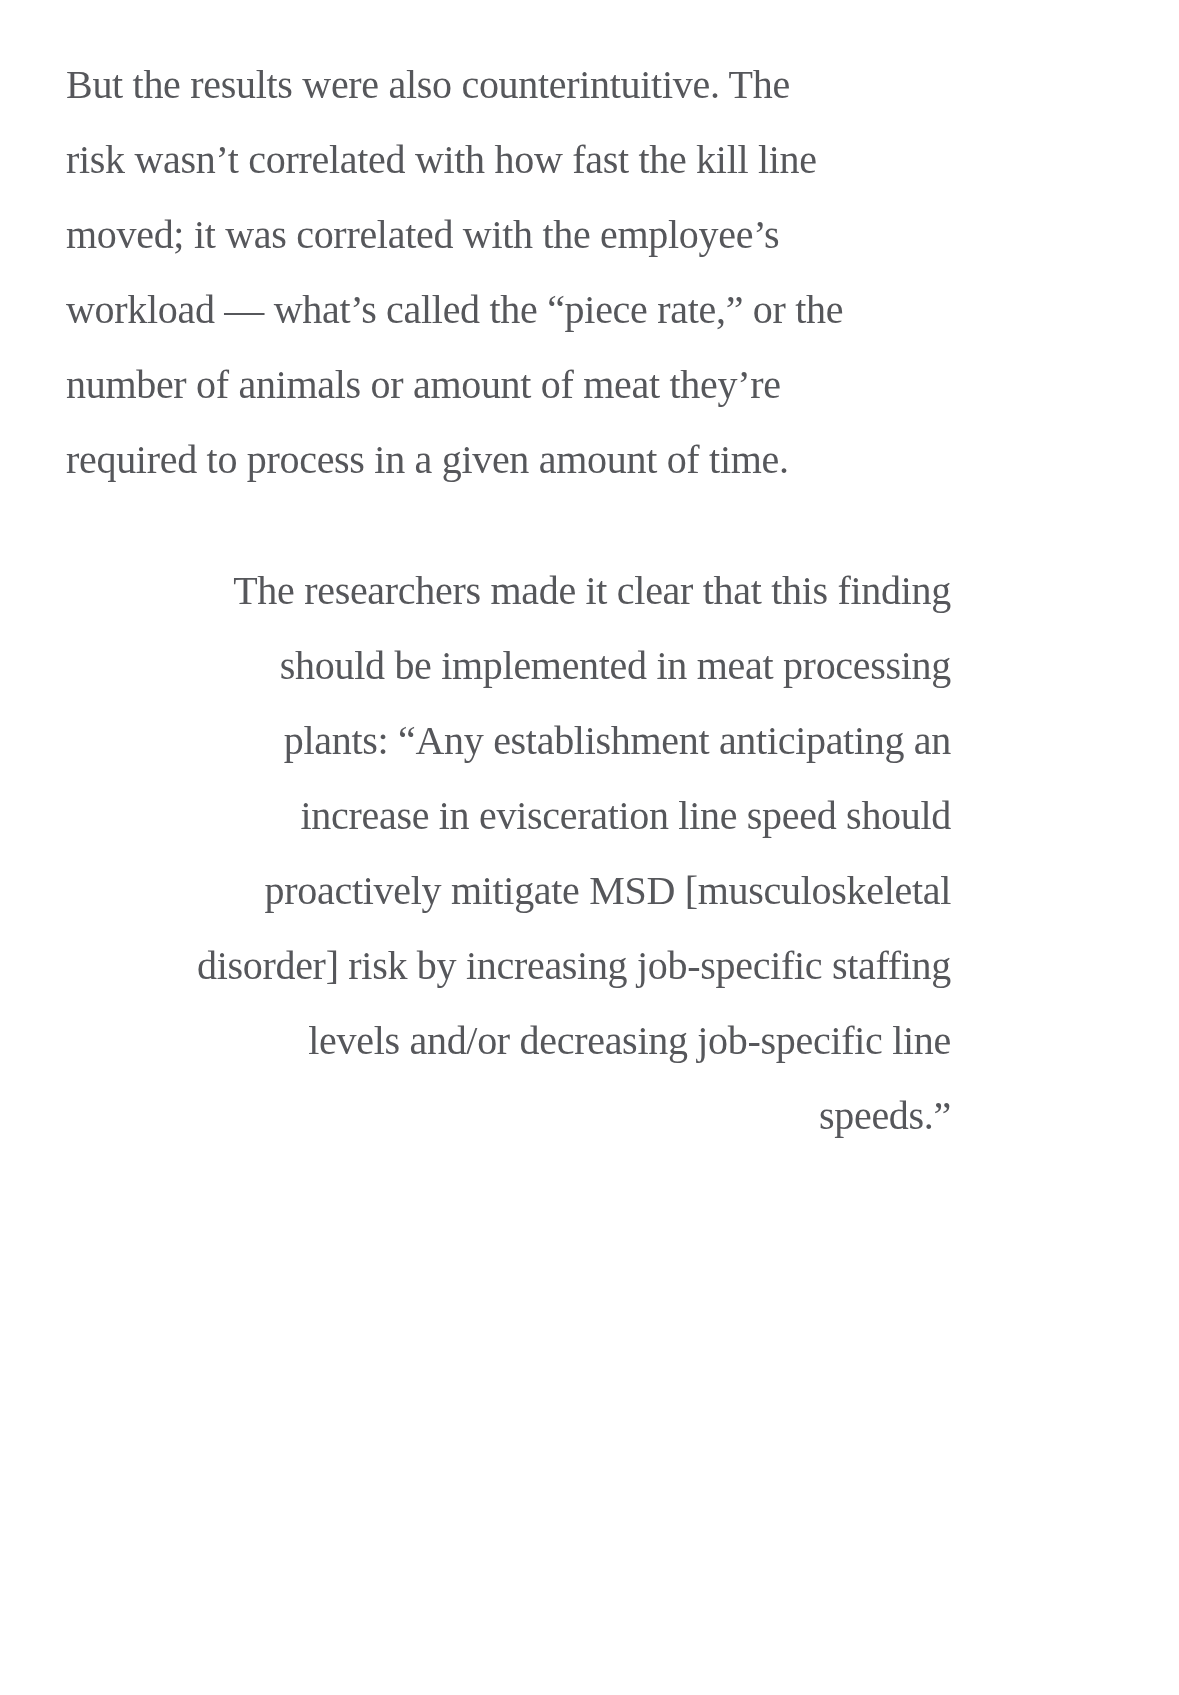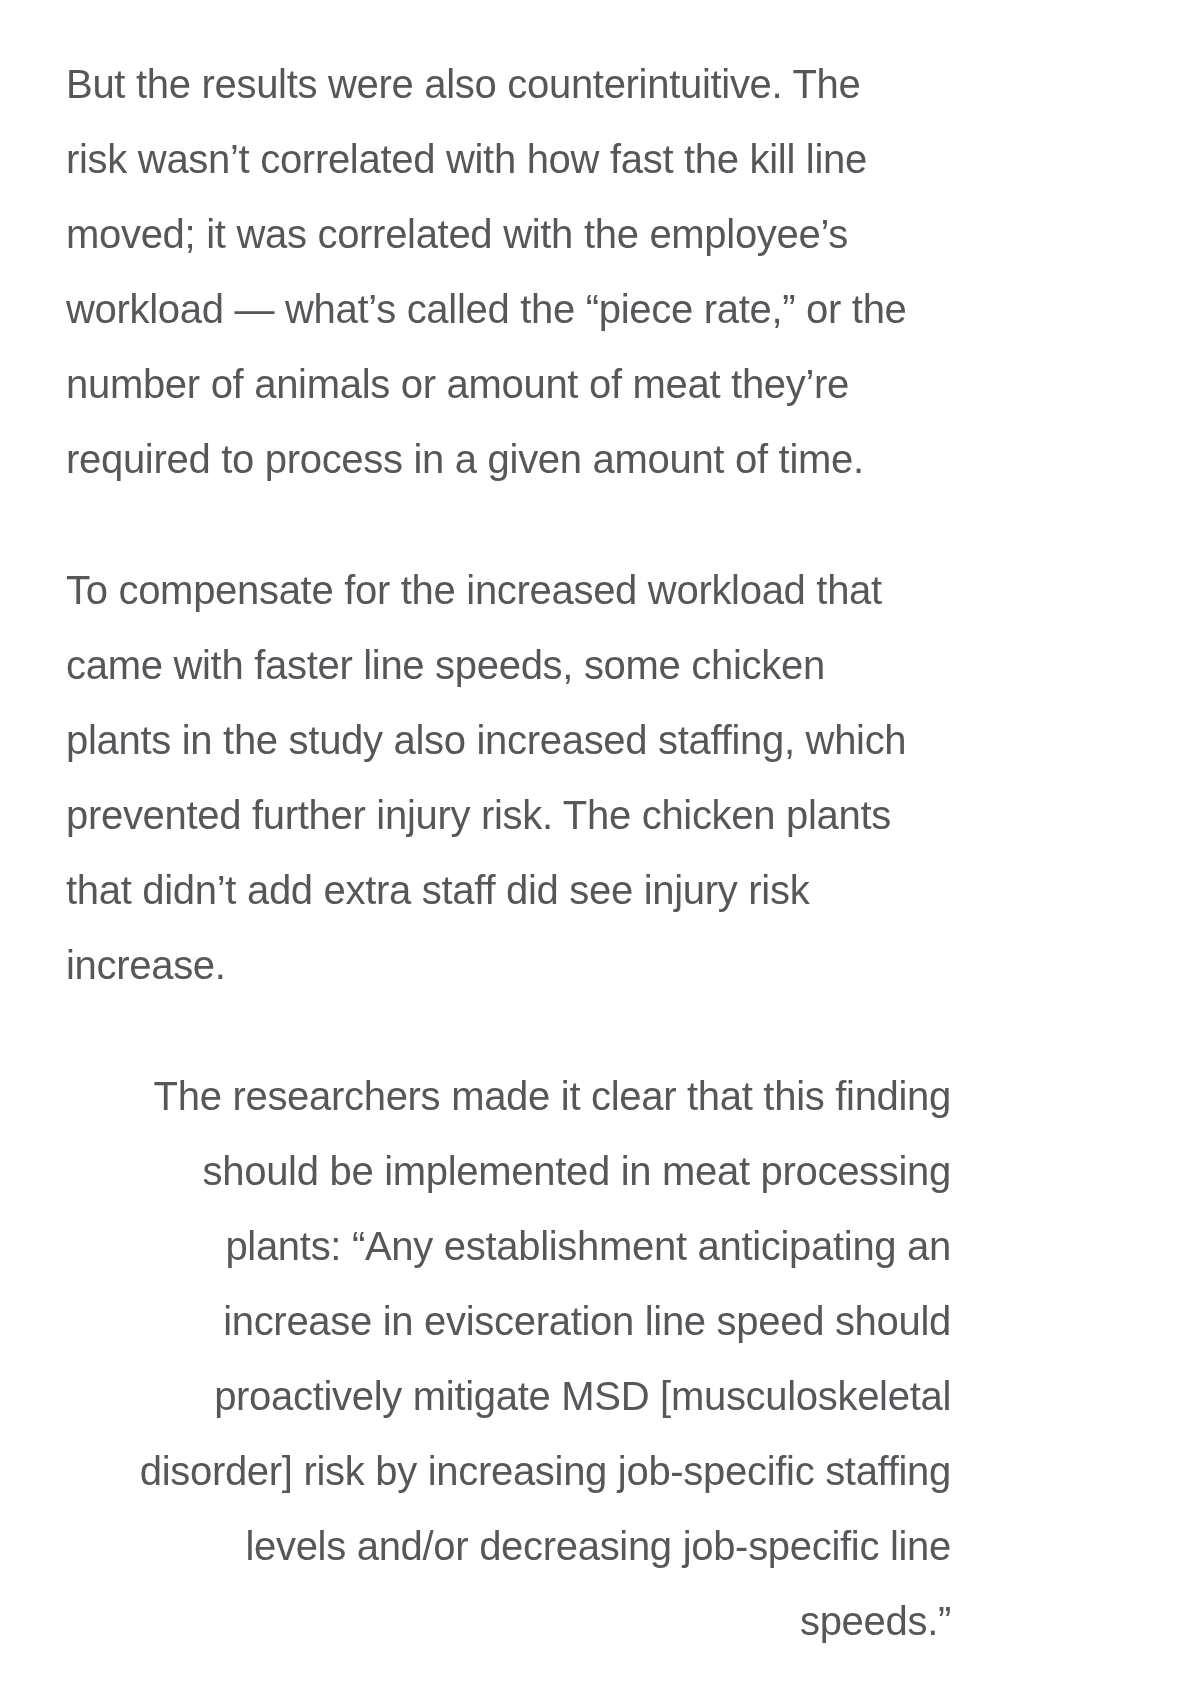--- a/index.html
+++ b/index.html
@@ -9,20 +9,21 @@
   * { margin: 0; padding: 0; box-sizing: border-box; }
   html, body {
     background: var(--bg-color);
     font-family: "Liberation Sans", "DejaVu Sans", sans-serif;
   }
   .page {
     width: 1011px;
     min-height: 1695px;
     background: var(--bg-color);
     overflow: hidden;
+    font-family: Liberation Serif, serif;
   }
   .article {
     padding: 47px 60px 30px 66px;
   }
   .para {
     font-size: 40px;
     line-height: 75px;
     font-weight: 400;
     letter-spacing: -0.3px;
     color: var(--text-color);
@@ -35,26 +36,20 @@
 <body>
 
 <main class="page">
   <article class="article">
     <p class="para">But the results were also counterintuitive. The
 risk wasn’t correlated with how fast the kill line
 moved; it was correlated with the employee’s
 workload — what’s called the “piece rate,” or the
 number of animals or amount of meat they’re
 required to process in a given amount of time.</p>
-    <p class="para">To compensate for the increased workload that
-came with faster line speeds, some chicken
-plants in the study also increased staffing, which
-prevented further injury risk. The chicken plants
-that didn’t add extra staff did see injury risk
-increase.</p>
     <p class="para">The researchers made it clear that this finding
 should be implemented in meat processing
 plants: “Any establishment anticipating an
 increase in evisceration line speed should
 proactively mitigate MSD [musculoskeletal
 disorder] risk by increasing job-specific staffing
 levels and/or decreasing job-specific line
 speeds.”</p>
   </article>
 </main>

